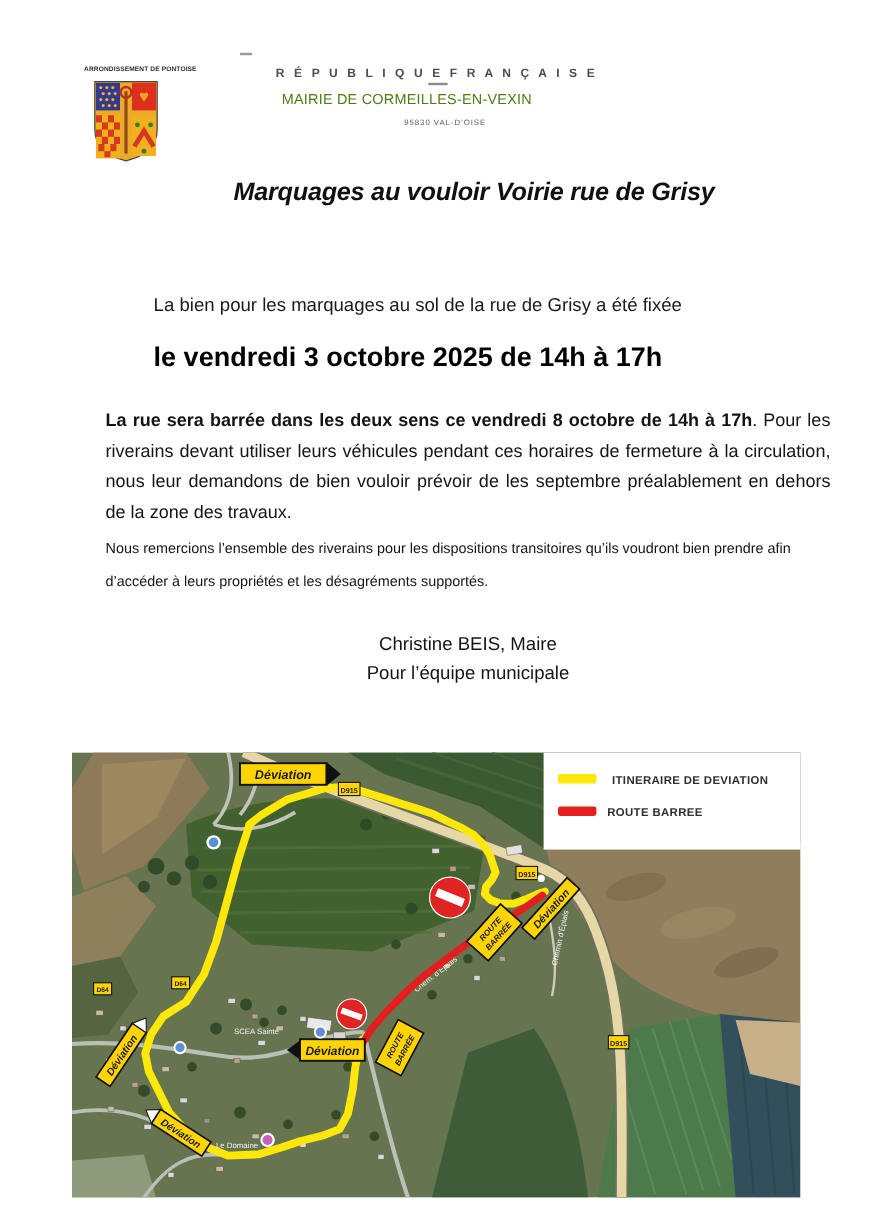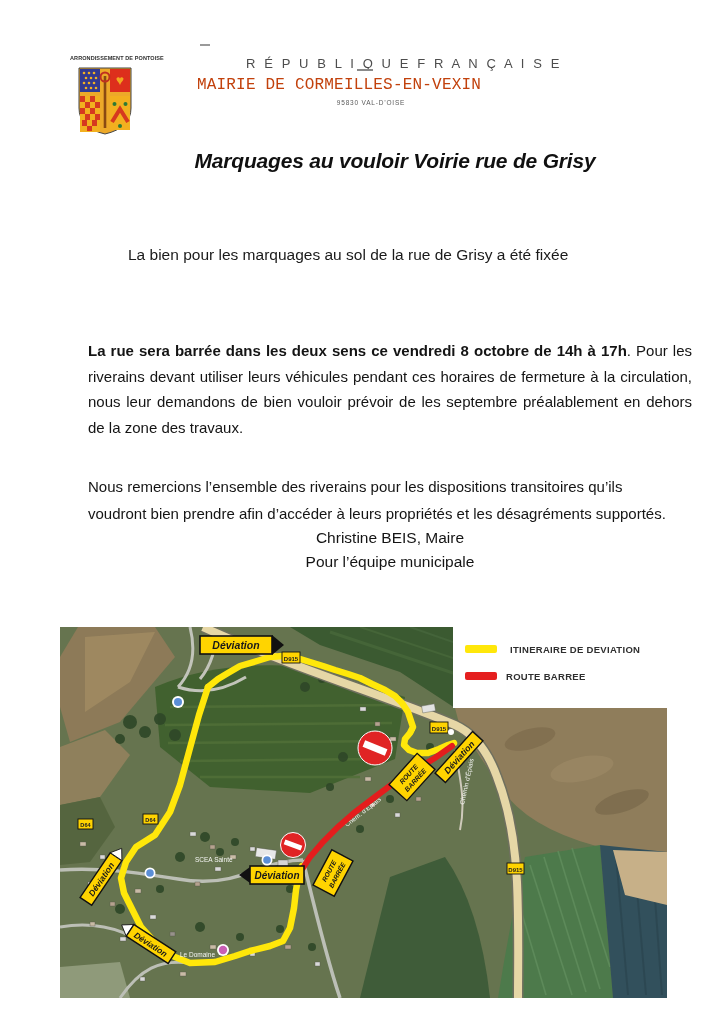--- a/index.html
+++ b/index.html
@@ -1,29 +1,29 @@
 <!DOCTYPE html>
 <html><head>
 <meta charset="utf-8">
 <style>
   html,body{margin:0;padding:0;background:#ffffff;}
   .page{position:relative;width:724px;height:1024px;background:#fff;overflow:hidden;
         font-family:"Liberation Sans",sans-serif;color:#1a1a1a;}
   .abs{position:absolute;}
   .arrond{font-size:5.5px;font-weight:700;letter-spacing:.1px;color:#2f2f2f;white-space:nowrap;}
-  .republique{font-size:13px;font-weight:400;letter-spacing:2.6px;color:#4d4d4d;white-space:nowrap;margin-left:40px;}
-  .mairie{font-size:16px;font-weight:400;color:#c2410c;letter-spacing:.2px;white-space:nowrap;font-family:Liberation Mono, monospace;}
+  .republique{font-size:10px;font-weight:700;letter-spacing:2.6px;color:#4d4d4d;white-space:nowrap;}
+  .mairie{font-size:12px;font-weight:400;color:#4d7c0f;letter-spacing:.2px;white-space:nowrap;}
   .postal{font-size:6.5px;color:#5a5a5a;letter-spacing:.8px;white-space:nowrap;}
   .dash{background:#9a9a9a;height:2px;}
   .title-block{width:560px;text-align:center;font-size:21px;line-height:29px;
                font-weight:700;font-style:italic;color:#101010;letter-spacing:-.2px;}
   .intro{font-size:15.5px;color:#1a1a1a;white-space:nowrap;}
   .date-heading{font-size:22.5px;font-weight:700;color:#000;white-space:nowrap;}
   .para1{width:604px;font-size:15px;line-height:25.5px;text-align:justify;color:#141414;}
-  .para2{width:592px;font-size:15px;line-height:26.5px;color:#141414;margin-top:30px;}
+  .para2{width:592px;font-size:12px;line-height:26.5px;color:#141414;}
   .sig{width:596px;text-align:center;font-size:15.5px;color:#141414;}
   svg text{font-family:"Liberation Sans",sans-serif;}
   .sign-text{font-weight:700;font-style:italic;fill:#191919;}
   .shield-text{font-weight:700;fill:#222;}
   .maplabel{fill:#ffffff;opacity:.92;}
   .legend-text{font-weight:700;fill:#2f2f2f;letter-spacing:.3px;}
 </style>
 </head>
 <body>
 
@@ -82,20 +82,21 @@
   <div class="abs dash" style="left:357px;top:69px;width:16px;background:#8a8a8a;"></div>
   <div class="abs mairie" style="left:339px;top:76px;transform:translateX(-50%);">MAIRIE DE CORMEILLES-EN-VEXIN</div>
   <div class="abs postal" style="left:371px;top:99px;transform:translateX(-50%);">95830 VAL-D’OISE</div>
 
   <div class="abs title-block" style="left:115px;top:146px;">
     <div>Marquages au vouloir Voirie rue de Grisy</div>
   </div>
 
   <div class="abs intro" style="left:128px;top:246px;">La bien pour les marquages au sol de la rue de Grisy a été fixée</div>
 
+  <div class="abs date-heading" style="left:128px;top:285px;">le vendredi 3 octobre 2025 de 14h à 17h</div>
 
   <div class="abs para1" style="left:88px;top:338px;"><b>La rue sera barrée dans les deux sens ce vendredi 8 octobre de 14h à 17h</b><span>. Pour les riverains devant utiliser leurs véhicules pendant ces horaires de fermeture à la circulation, nous leur demandons de bien vouloir prévoir de les septembre préalablement en dehors de la zone des travaux.</span></div>
 
   <div class="abs para2" style="left:88px;top:444px;">Nous remercions l’ensemble des riverains pour les dispositions transitoires qu’ils voudront bien prendre afin d’accéder à leurs propriétés et les désagréments supportés.</div>
 
   <div class="abs sig" style="left:92px;top:553px;">Pour l’équipe municipale</div>
   <div class="abs sig" style="left:92px;top:529px;">Christine BEIS, Maire</div>
 
   <svg class="abs" style="left:60px;top:627px;" width="607" height="371" viewBox="0 0 607 371">
 

